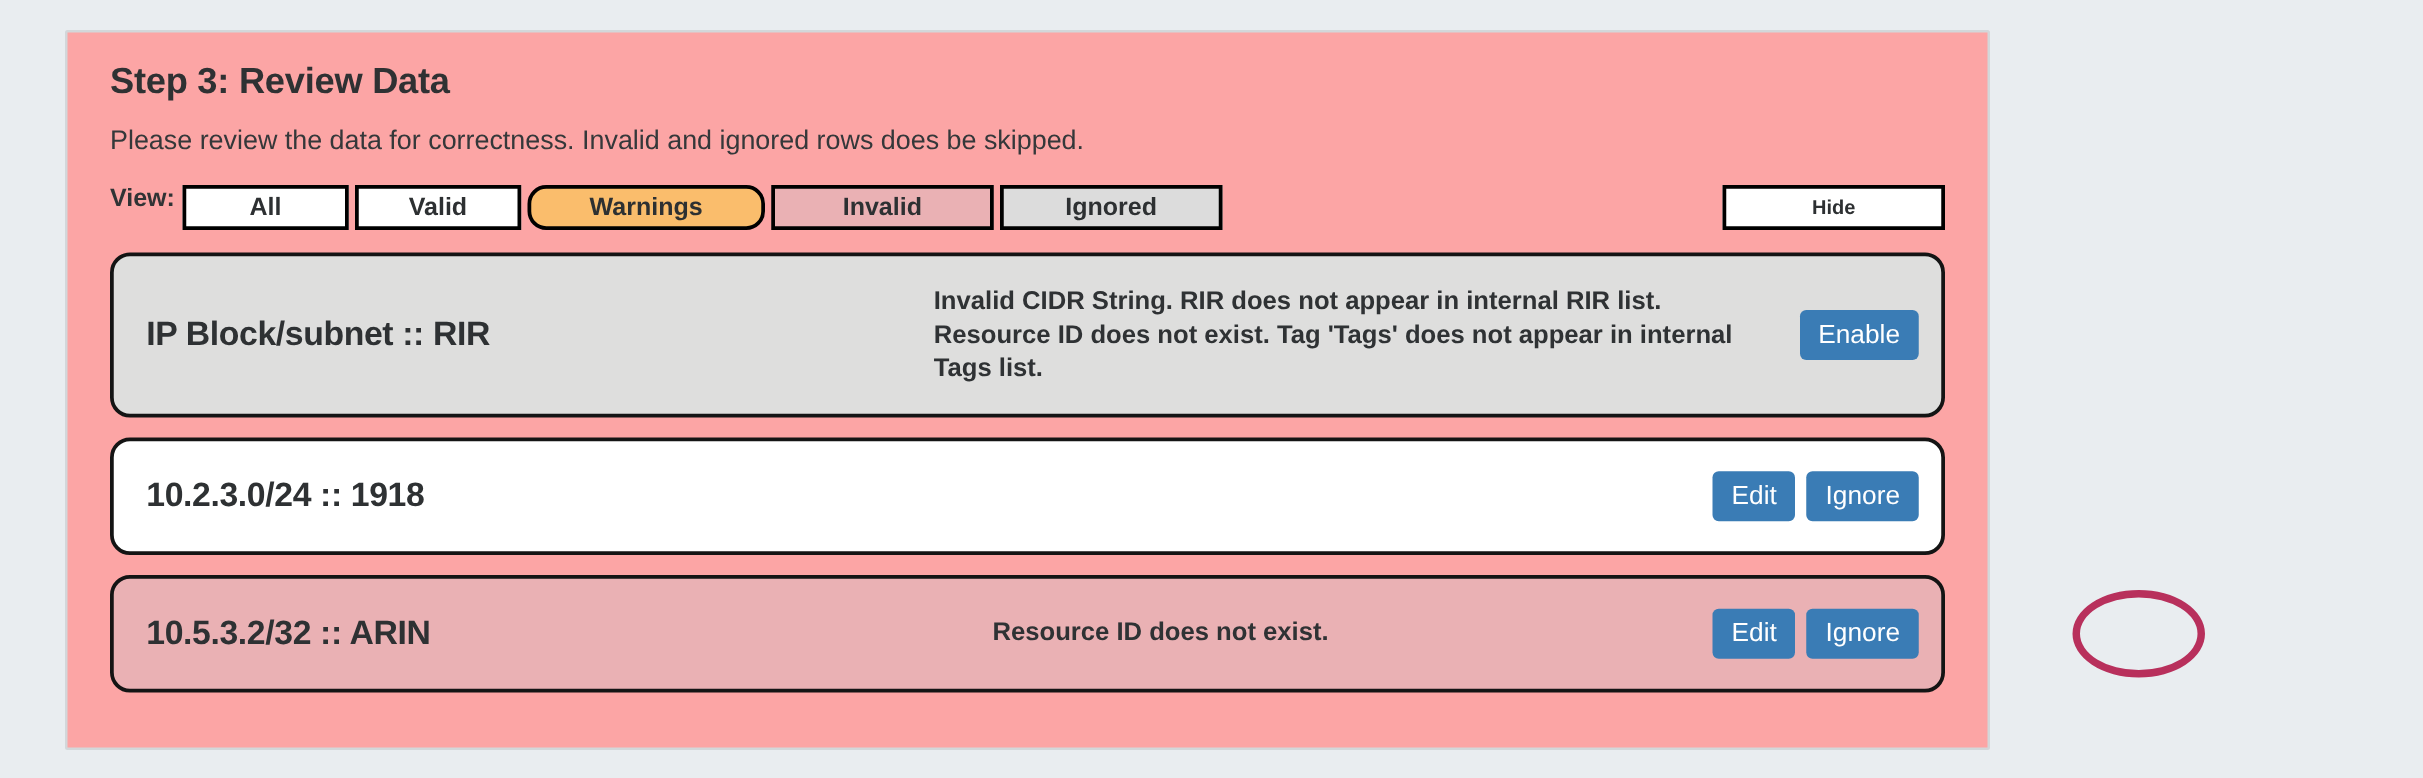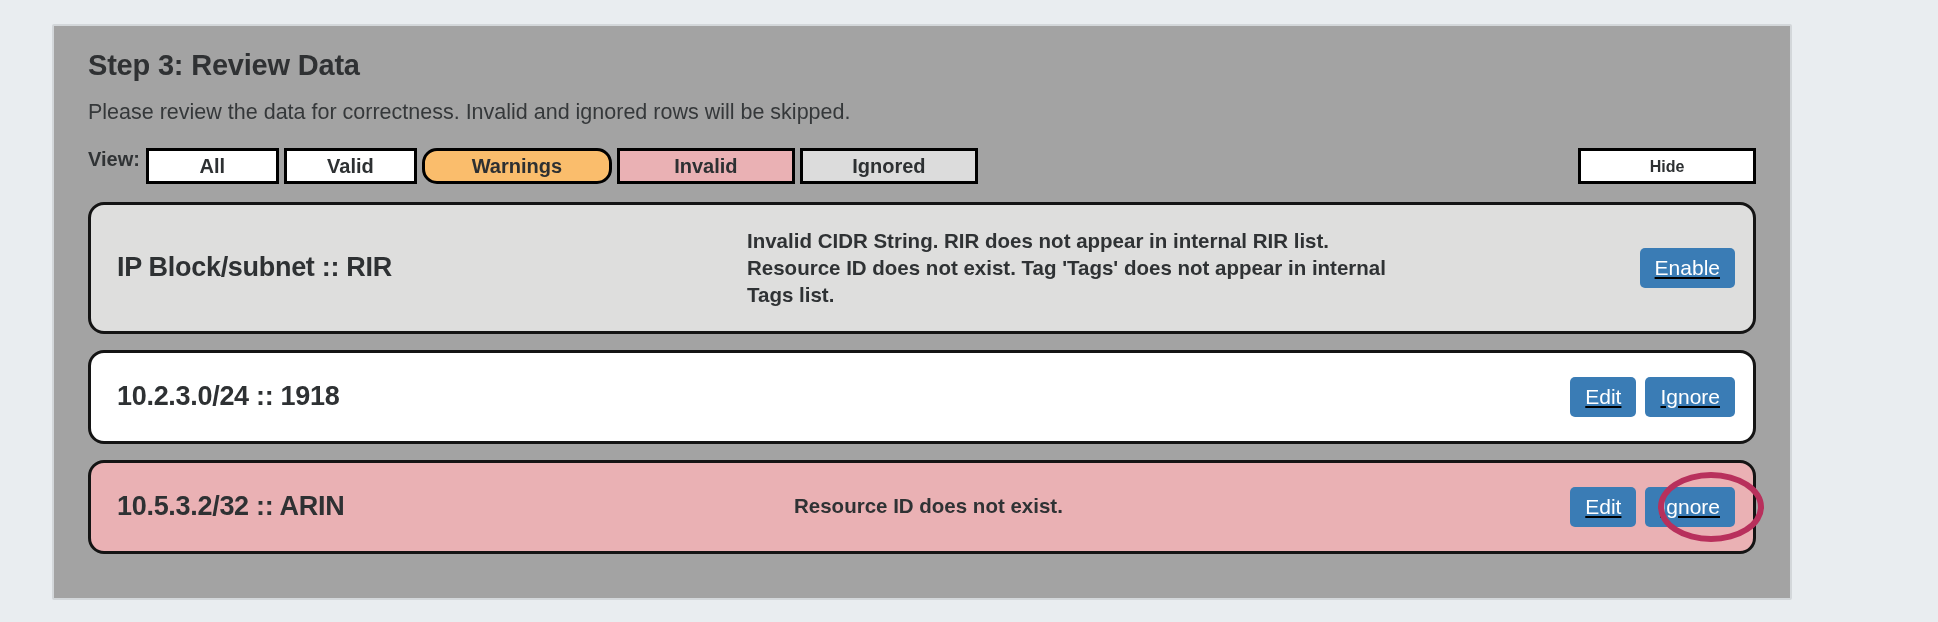--- a/index.html
+++ b/index.html
@@ -20,23 +20,23 @@
     height: 622px;
     background: #e9edf0;
     overflow: hidden;
   }
 
   
   .card {
     position: absolute;
     left: 52px;
     top: 24px;
-    width: 1740px;
+    width: 1540px;
     height: 576px;
-    background: #a3a3a3;
+    background: #fca5a5;
     border: 2px solid #d3d7da;
     border-radius: 2px;
   }
 
   .card-inner {
     padding: 22px 34px 0 34px;
   }
 
   
   .step-title {
@@ -147,21 +147,20 @@
   }
   .row-message.single { line-height: 1.2; }
 
   .row-actions {
     flex: 0 0 auto;
     margin-left: auto;
     display: flex;
     gap: 9px;
     align-items: flex-start;
     position: relative;
-    text-decoration: underline;
   }
 
   .btn-blue {
     background: #3a7cb5;
     color: #ffffff;
     border: none;
     border-radius: 5px;
     font-family: "Liberation Sans", sans-serif;
     font-size: 21px;
     font-weight: normal;
@@ -186,21 +185,21 @@
   }
 </style>
 </head>
 <body>
 
 <div class="page">
   <div class="card">
     <div class="card-inner">
 
       <h1 class="step-title">Step 3: Review Data</h1>
-      <p class="step-desc">Please review the data for correctness. Invalid and ignored rows will be skipped.</p>
+      <p class="step-desc">Please review the data for correctness. Invalid and ignored rows does be skipped.</p>
 
       <div class="filter-bar">
         <span class="view-label">View:</span>
 
         <button class="filter-btn w-all">All</button>
 
         <button class="filter-btn w-valid">Valid</button>
 
         <button class="filter-btn w-warn" id="btn-warn" style="background: rgb(250, 189, 108); border-radius: 15px;">Warnings</button>
 

